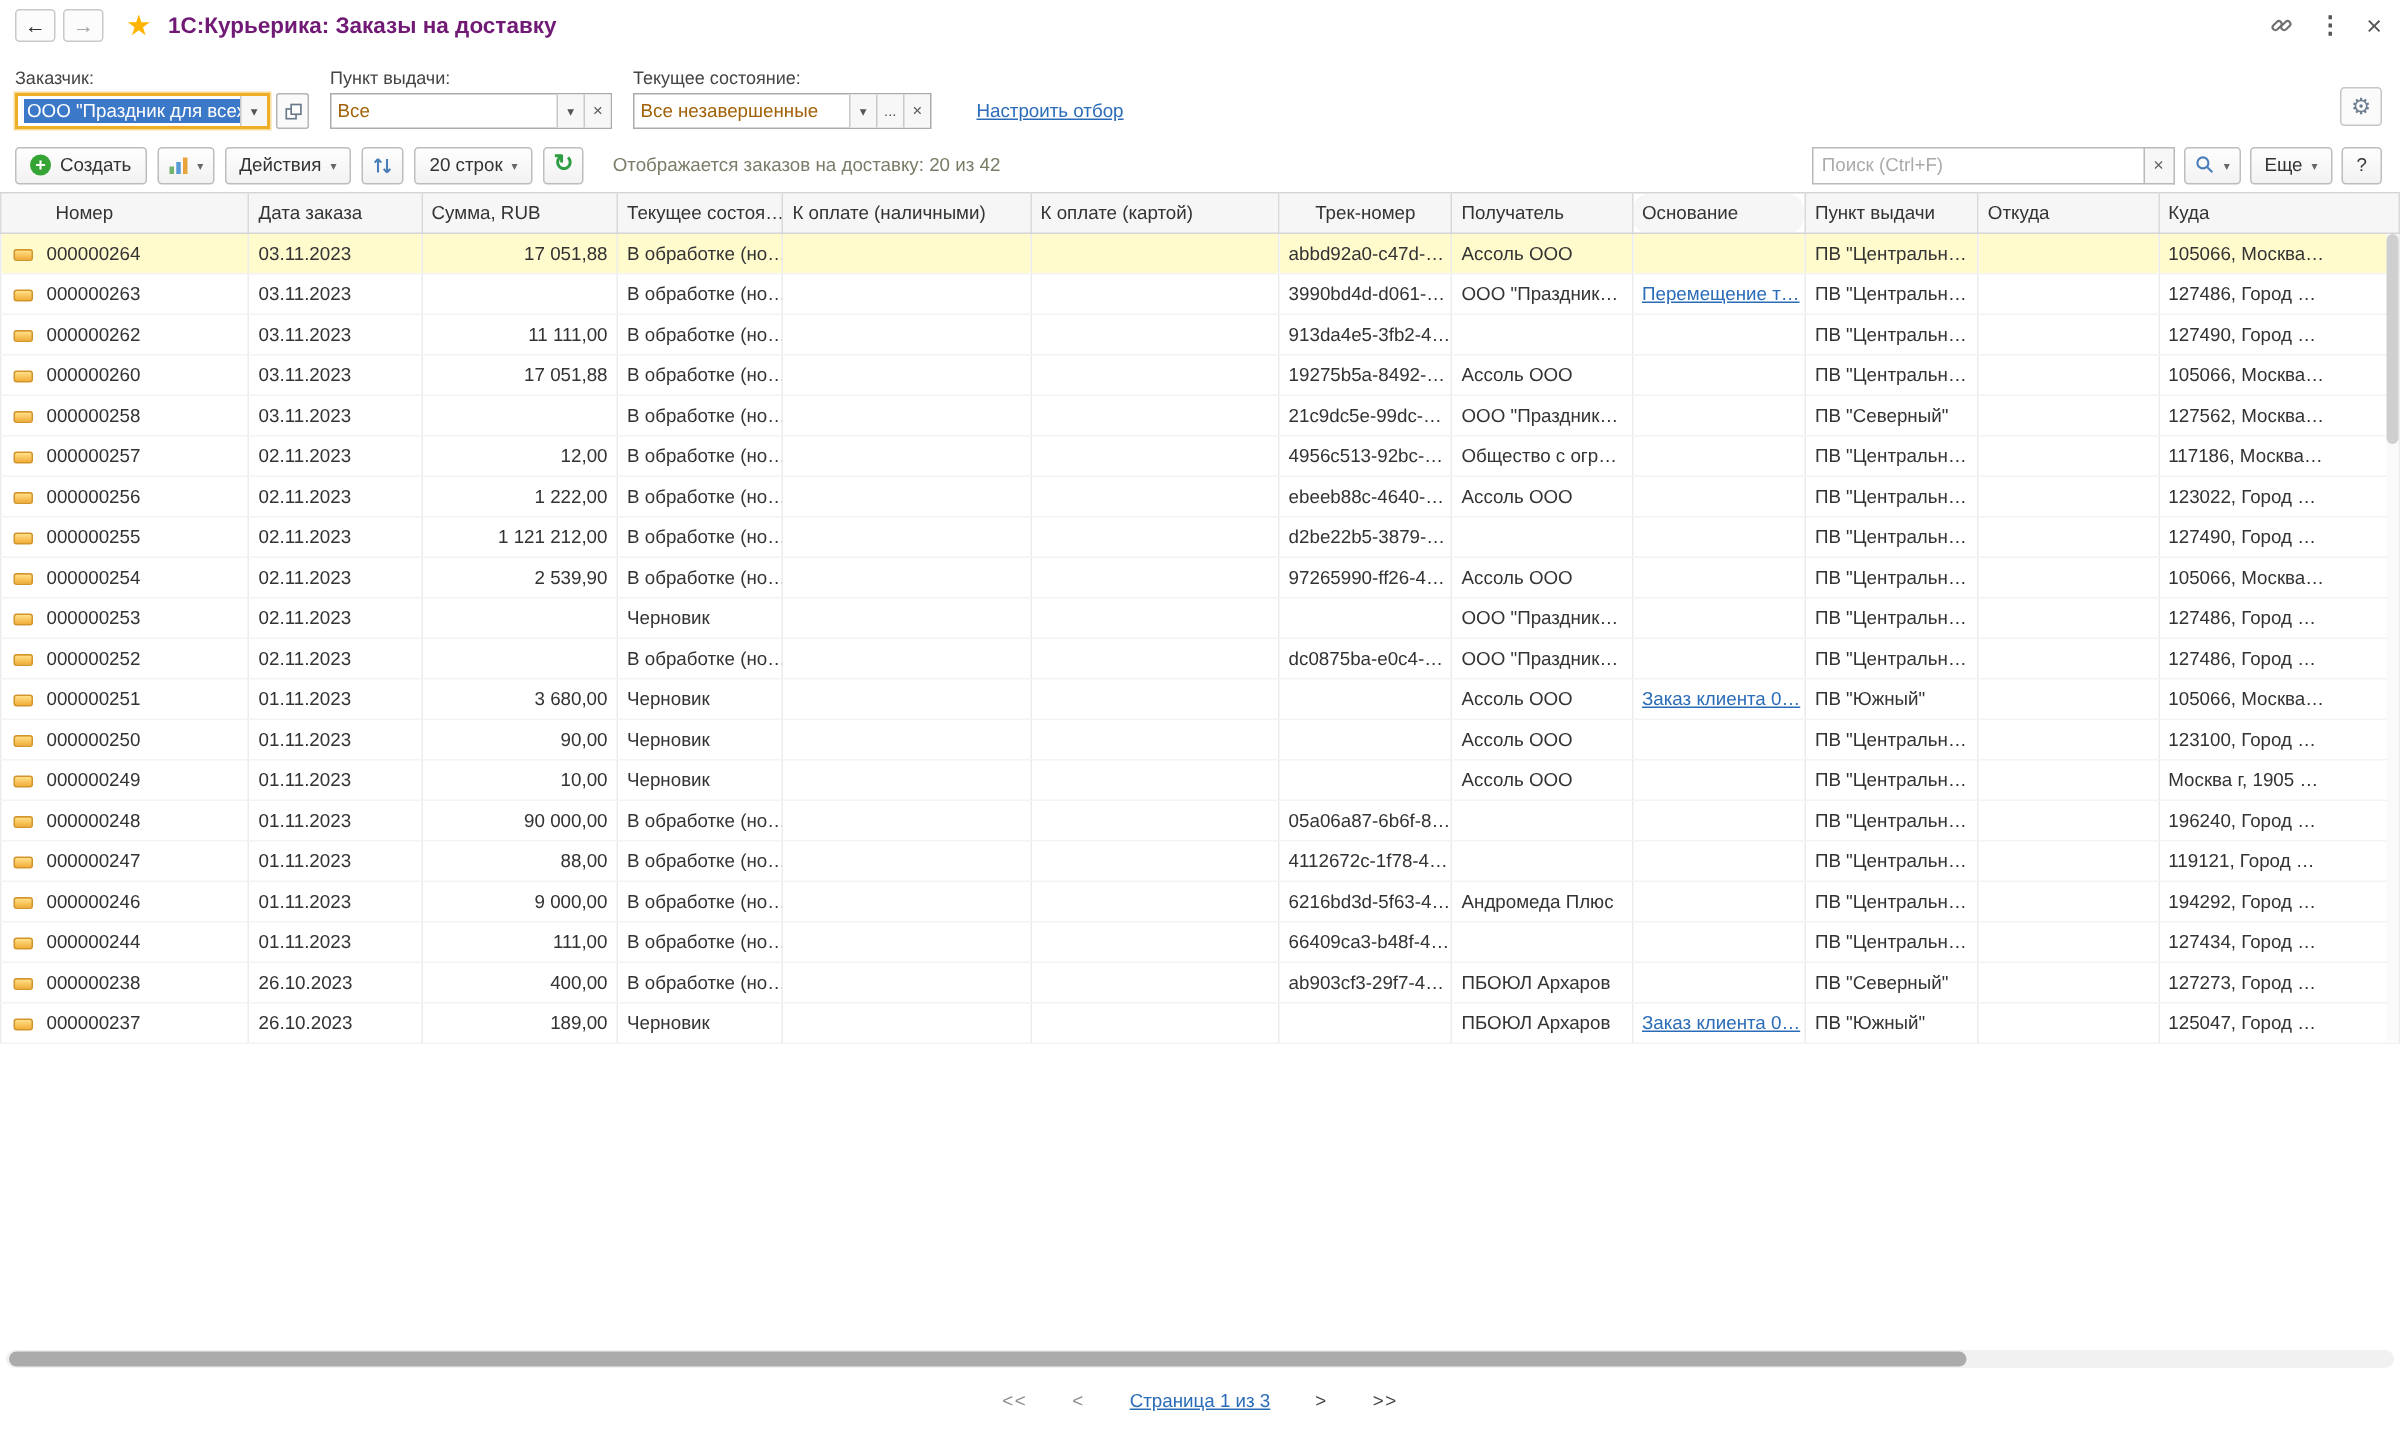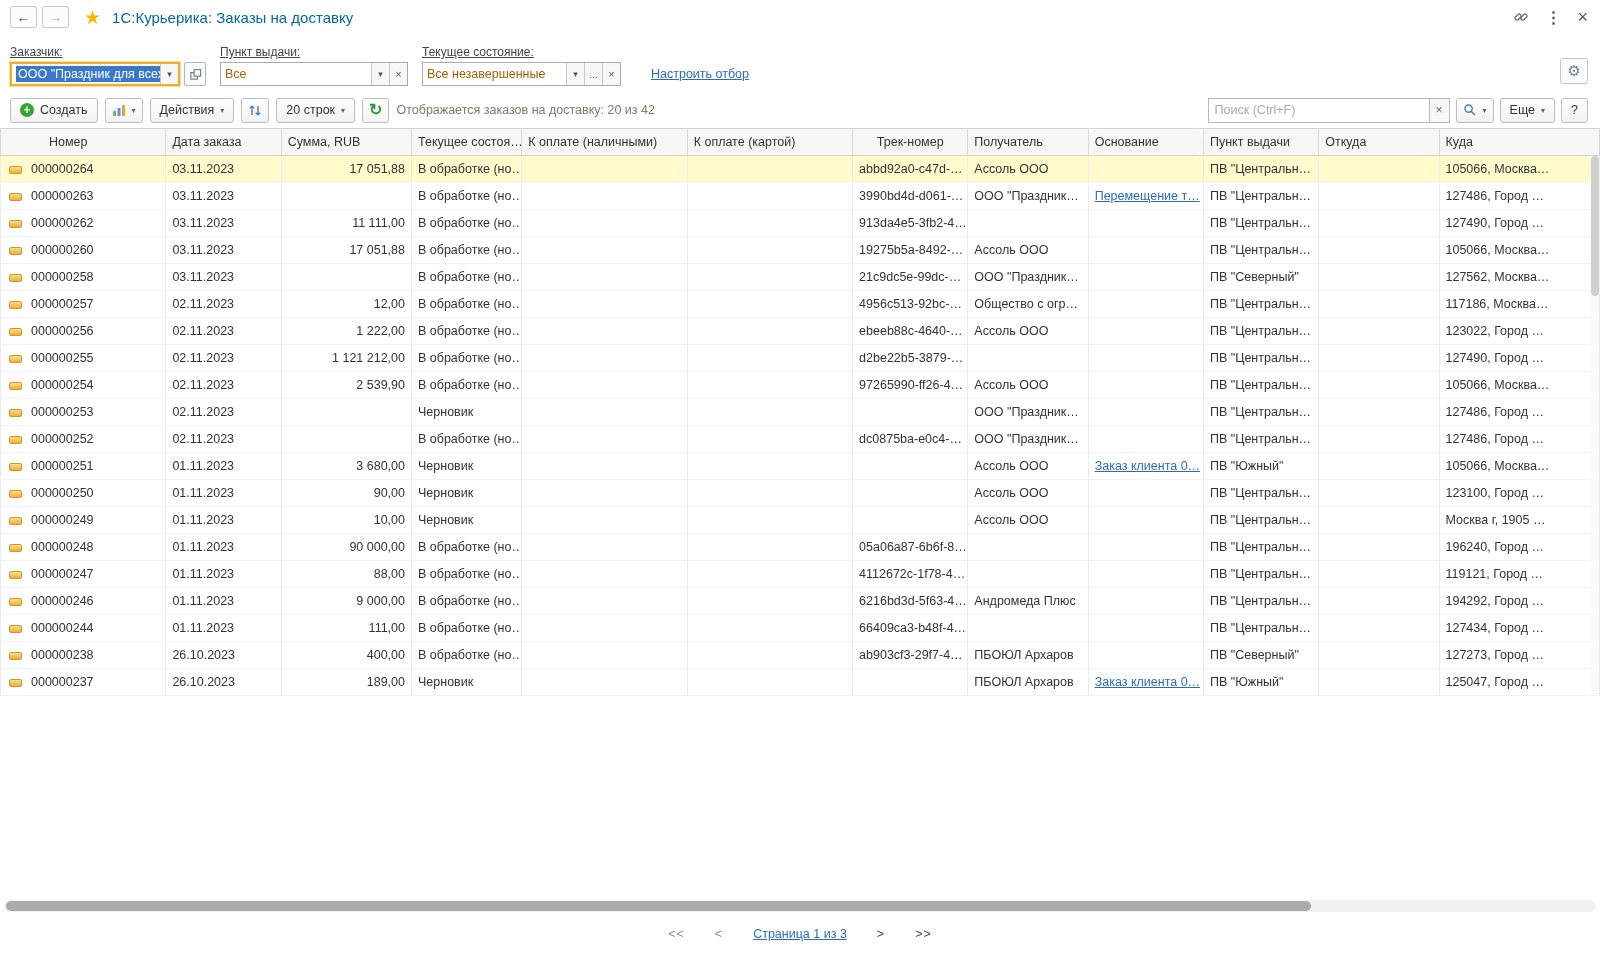--- a/index.html
+++ b/index.html
@@ -7,30 +7,30 @@
     font-family: "Liberation Sans", sans-serif; font-size: 13px; color: #333; }
   .app { width: 1600px; height: 956px; display: flex; flex-direction: column; background: #fff; }
 
   
   .titlebar { height: 34px; flex: 0 0 34px; display: flex; align-items: center; padding: 0 12px 0 10px; gap: 5px; }
   .navbtn { width: 27px; height: 22px; border: 1px solid #c9c9c9; border-radius: 3px; background: #fcfcfc;
     display: flex; align-items: center; justify-content: center; font-size: 14px; color: #333; cursor: pointer; }
   .navbtn .glyph { line-height: 1; }
   .navbtn.disabled { color: #a6a6a6; }
   .star { color: #ffb400; font-size: 19px; margin-left: 10px; cursor: pointer; line-height: 1; }
-  .title { font-size: 15px; font-weight: normal; color: #0369a1; margin-left: 6px; white-space: nowrap; }
+  .title { font-size: 15px; font-weight: bold; color: #701a75; margin-left: 6px; white-space: nowrap; }
   .titlebar-right { margin-left: auto; display: flex; align-items: center; gap: 16px; color: #666; }
   .tb-ic { cursor: pointer; display: flex; align-items: center; justify-content: center; }
   .kebab { font-size: 16px; font-weight: bold; color: #555; }
   .closex { font-size: 18px; color: #555; }
 
   
   .filters { flex: 0 0 58px; padding: 4px 12px 6px 10px; display: flex; align-items: flex-end; position: relative; }
   .fgroup { display: flex; flex-direction: column; gap: 3px; margin-right: 14px; }
-  .flabel { font-size: 12px; color: #444; text-decoration: underline; }
+  .flabel { font-size: 12px; color: #444; }
   .fcontrols { display: flex; align-items: stretch; height: 24px; }
   .combo { display: flex; align-items: stretch; border: 1px solid #ababab; background: #fff; }
   .combo.focused { border: 2px solid #efae27; box-shadow: 0 0 0 1px #f7dc9a; }
   .combo-field { display: flex; align-items: center; padding: 0 4px; font-size: 12.5px; white-space: nowrap; overflow: hidden; }
   .sel-text { background: #3c78c8; color: #fff; padding: 1px 2px; }
   .placeholder { color: #a16207; }
   .combo-btn { width: 18px; border-left: 1px solid #c9c9c9; background: #f7f7f7; display: flex; align-items: center;
     justify-content: center; font-size: 9px; color: #555; cursor: pointer; }
   .side-btn { width: 22px; height: 24px; margin-left: 4px; border: 1px solid #b5b5b5; border-radius: 2px; background: #fafafa;
     display: flex; align-items: center; justify-content: center; cursor: pointer; }
@@ -42,37 +42,37 @@
     background: #fbfbfb; display: flex; align-items: center; justify-content: center; font-size: 15px; color: #6d7f92; cursor: pointer; }
 
   
   .cmdbar { flex: 0 0 36px; display: flex; align-items: center; padding: 0 12px 0 10px; gap: 7px; }
   .btn { height: 25px; display: inline-flex; align-items: center; gap: 6px; padding: 0 9px; border: 1px solid #bdbdbd;
     border-radius: 3px; background: linear-gradient(#fefefe, #f2f2f2); font-size: 12.5px; color: #333; cursor: pointer; white-space: nowrap; }
   .btn .caret { font-size: 8px; color: #666; }
   .plus-circle { width: 14px; height: 14px; border-radius: 50%; background: #35a435; color: #fff; font-size: 12px; font-weight: bold;
     display: flex; align-items: center; justify-content: center; line-height: 1; }
   .refresh-glyph { font-size: 16px; color: #2e9e44; font-weight: bold; line-height: 1; }
-  .status { margin-left: 0; font-size: 12.5px; color: #7b7b68; white-space: nowrap; }
+  .status { margin-left: 12px; font-size: 12.5px; color: #7b7b68; white-space: nowrap; }
   .cmd-right { margin-left: auto; display: flex; align-items: center; gap: 6px; }
   .search-wrap { display: flex; align-items: stretch; height: 25px; justify-content: center; }
   .search-input { width: 222px; height: 25px; border: 1px solid #b9b9b9; padding: 0 6px; font-size: 12.5px;
     font-family: "Liberation Sans", sans-serif; color: #333; }
   .search-input::placeholder { color: #ababab; }
   .mini-btn { width: 20px; height: 25px; border: 1px solid #b9b9b9; border-left: none; background: #f7f7f7;
     display: flex; align-items: center; justify-content: center; font-size: 12px; color: #666; cursor: pointer; }
   .icon-btn { padding: 0 6px; }
 
   
   .table-wrap { flex: 0 0 568px; position: relative; overflow: hidden; }
   table.grid { width: 1600px; border-collapse: collapse; table-layout: fixed; font-size: 12.5px; }
   .grid th { height: 27px; background: #f6f6f6; border-right: 1px solid #d9d9d9; border-top: 1px solid #d4d4d4;
     border-bottom: 1px solid #d4d4d4; font-weight: normal; text-align: left; padding: 0 6px; color: #333;
     white-space: nowrap; overflow: hidden; cursor: pointer; }
-  .grid th:first-child { padding-left: 48px; border-left: 1px solid #d9d9d9; margin-left: 44px; }
+  .grid th:first-child { padding-left: 36px; border-left: 1px solid #d9d9d9; margin-left: 44px; }
   .grid td { height: 27px; border-right: 1px solid #ececec; border-bottom: 1px solid #f3f3f3; padding: 0 6px;
     white-space: nowrap; overflow: hidden; color: #333; cursor: default; }
   .grid td:first-child { border-left: 1px solid #ececec; }
   .grid td.num { text-align: right; }
   .grid tr.selected td { background: #fffbcd; }
   .doc-icon { display: inline-block; width: 13px; height: 8px; background: linear-gradient(#ffe089, #f2ae39);
     border: 1px solid #d2952c; border-radius: 2px; margin: 0 9px 0 2px; vertical-align: middle; }
   .grid a { color: #2b6cb8; text-decoration: underline; cursor: pointer; }
   .vscroll { position: absolute; top: 28px; right: 1px; width: 8px; height: 538px; background: #fafafa; }
   .vthumb { width: 8px; height: 140px; background: #cfcfcf; border-radius: 4px; cursor: pointer; }

